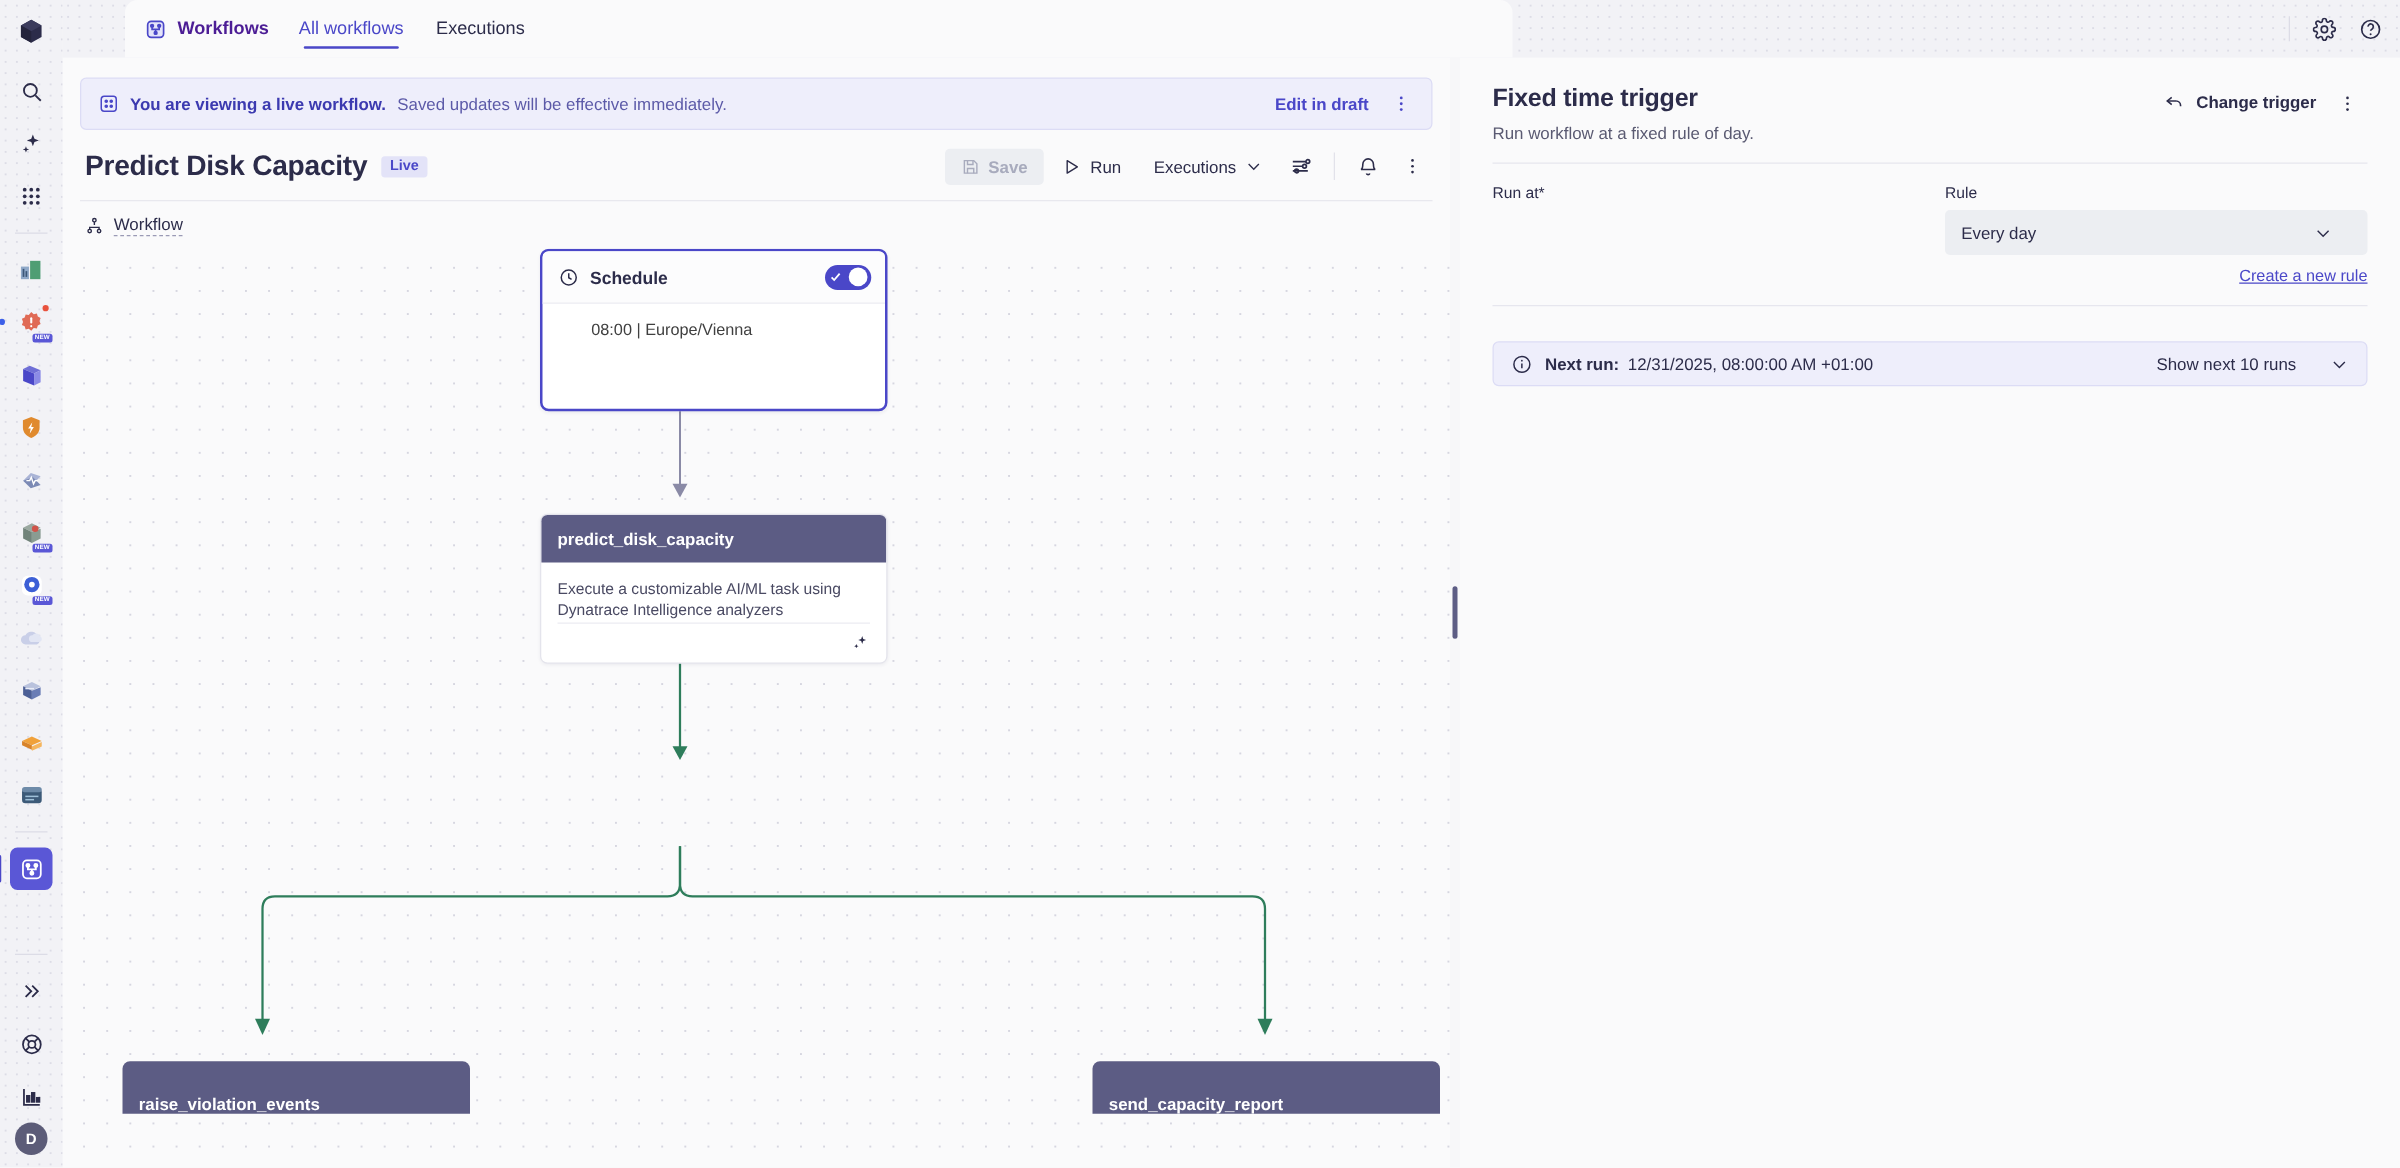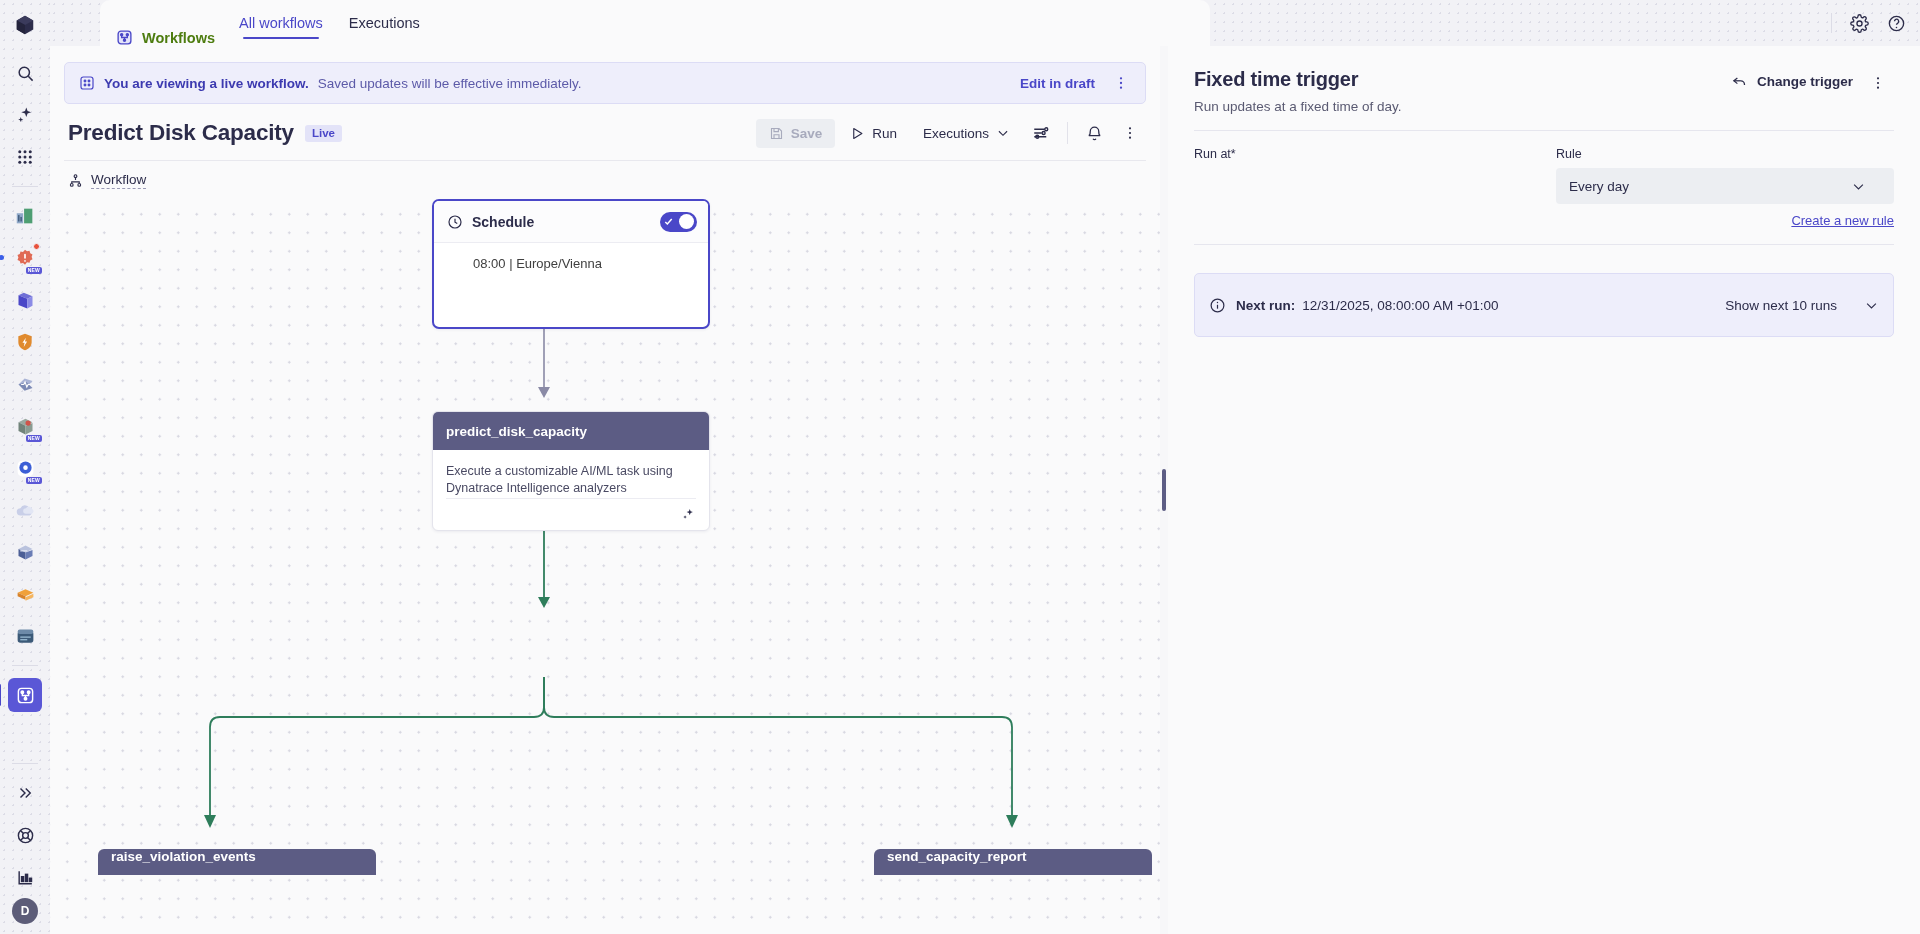--- a/index.html
+++ b/index.html
@@ -73,22 +73,22 @@
   }
   .tabshell {
     position: absolute; left: 50px; top: 0;
     width: 1110px; height: 46px;
     background: #fafafb;
     border-radius: 10px 10px 0 0;
     display: flex; align-items: center;
     padding-left: 16px; gap: 22px;
   }
   .app-tab {
-    display: flex; align-items: flex-end; gap: 9px;
-    font-size: 14.5px; font-weight: 600; color: #4d7c0f;
+    display: flex; align-items: center; gap: 9px;
+    font-size: 14.5px; font-weight: 600; color: #4c1d95;
     height: 46px; cursor: pointer;
   }
   .nav-tab {
     position: relative; height: 46px; display: flex; align-items: center;
     font-size: 14.5px; color: #2c2c4a; cursor: pointer; padding: 0 2px;
   }
   .nav-tab.sel { color: #4a47c8; font-weight: 500; }
   .nav-tab.sel::after {
     content: ""; position: absolute; left: 6px; right: 6px; bottom: 7px;
     height: 2.5px; border-radius: 2px; background: #4a47c8;
@@ -204,23 +204,23 @@
     height: 38px; background: #5c5c84; color: #fff;
     display: flex; align-items: center; padding: 0 13px;
     font-size: 13.5px; font-weight: 600;
   }
   .task-body { padding: 13px 13px 0 13px; font-size: 12.5px; color: #4a4a63; line-height: 1.35; min-height: 48px; }
   .task-foot {
     height: 32px; border-top: 1px solid #ececf2; margin: 0 13px;
     display: flex; align-items: center; justify-content: flex-end;
   }
   .node-collapsed {
-    width: 278px; height: 26px;
+    width: 278px; height: 42px;
     background: #5c5c84; color: #fff; border-radius: 6px 6px 0 0;
-    display: flex; align-items: flex-start; padding: 0 13px;
+    display: flex; align-items: flex-end; padding: 0 13px;
     font-size: 13.5px; font-weight: 600;
   }
   .chip-sq {
     width: 17px; height: 17px; border-radius: 3px;
     background: #4a47c8; display: flex; align-items: center; justify-content: center;
   }
 
   
   .splitter {
     position: absolute; left: 1160px; top: 46px; width: 8px; height: 888px;
@@ -264,21 +264,21 @@
     font-size: 13px; color: #4a47c8; text-decoration: underline; cursor: pointer;
   }
   .adv-row {
     display: flex; align-items: center; gap: 14px;
     margin-top: 18px; padding: 6px 0; cursor: pointer;
   }
   .adv-label { font-size: 13.5px; color: #2c2c4a; }
 
   .info-card {
     margin-top: 28px; background: #eeeefb; border: 1px solid #dcdcf5;
-    border-radius: 5px; height: 64px;
+    border-radius: 5px; height: 36px;
     display: flex; align-items: center; padding: 0 14px;
   }
   .info-label { font-size: 13.5px; font-weight: bold; color: #2c2c4a; margin-left: 10px; }
   .info-value { font-size: 13.5px; color: #2c2c4a; margin-left: 7px; }
   .info-spacer { flex: 1; }
   .info-more {
     display: flex; align-items: center; gap: 27px;
     font-size: 13.5px; color: #2c2c4a; cursor: pointer;
   }
   svg { display: block; }
@@ -688,21 +688,21 @@
   </div>
 
   <div class="splitter">
     <div class="grip"></div>
   </div>
 
   <div class="panel">
     <div class="panel-head">
       <div>
         <div class="panel-title">Fixed time trigger</div>
-        <div class="panel-desc">Run updates at a fixed time of day.</div>
+        <div class="panel-desc">Run workflow at a fixed rule of day.</div>
       </div>
       <div class="panel-head-spacer"></div>
       <div class="panel-act">
         <span>
           <svg width="17" height="17" viewBox="0 0 24 24" fill="none" stroke="#2c2c4a" stroke-width="1.8">
               <path d="M9 7L4 11l5 4"></path>
               <path d="M4 11h10a6 6 0 010 0"></path>
               <path d="M14 11a5 5 0 015 5v1"></path>
             </svg>
         </span>

